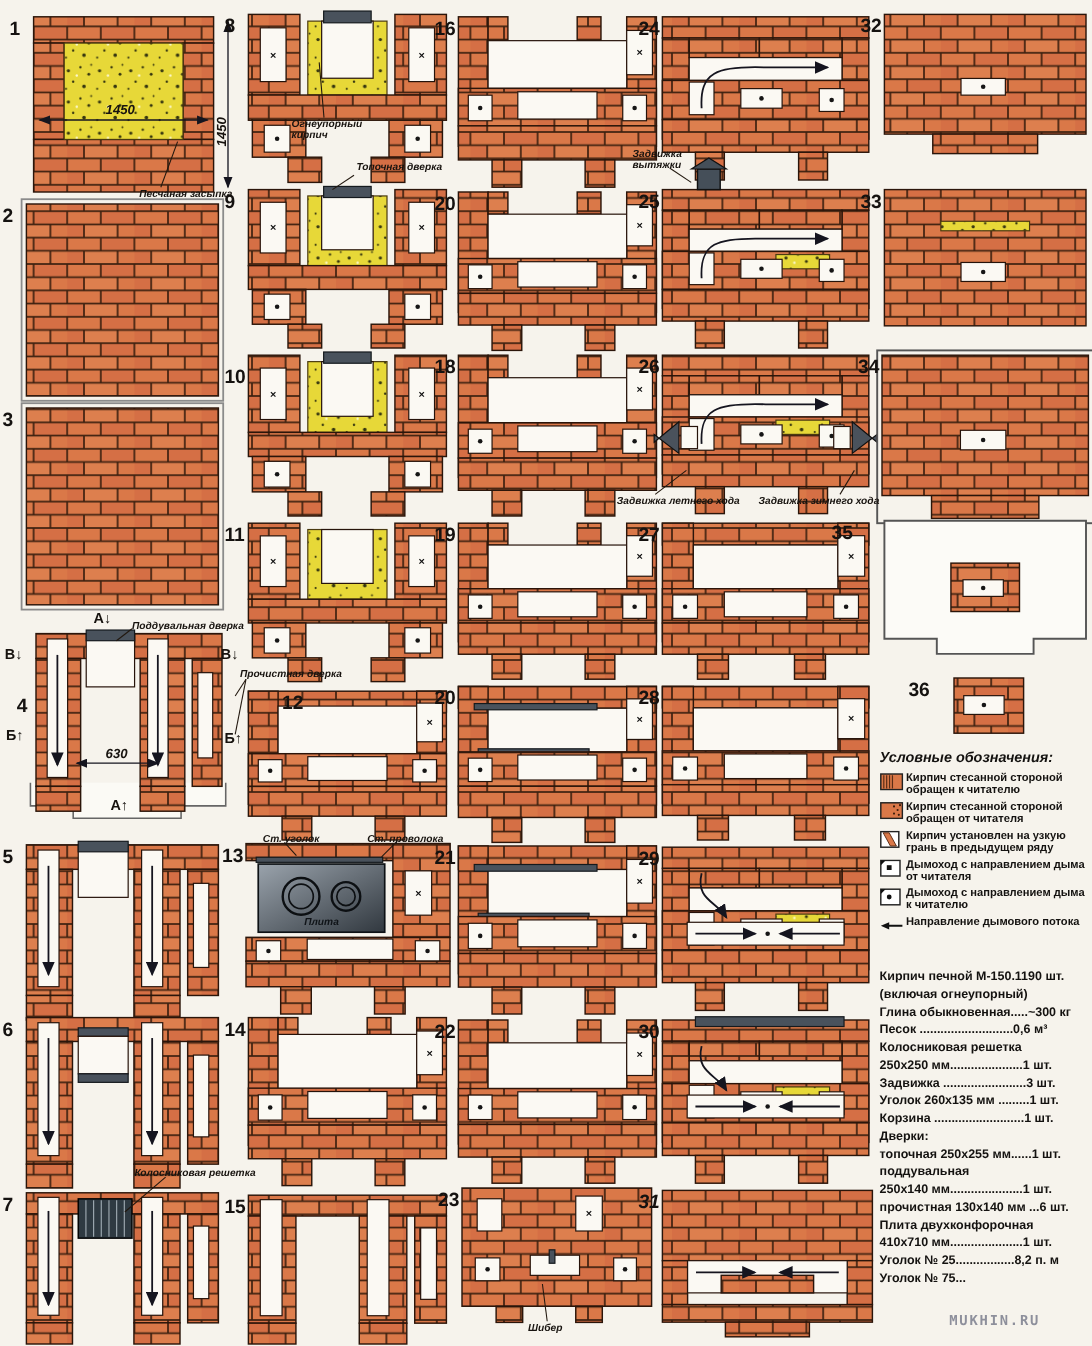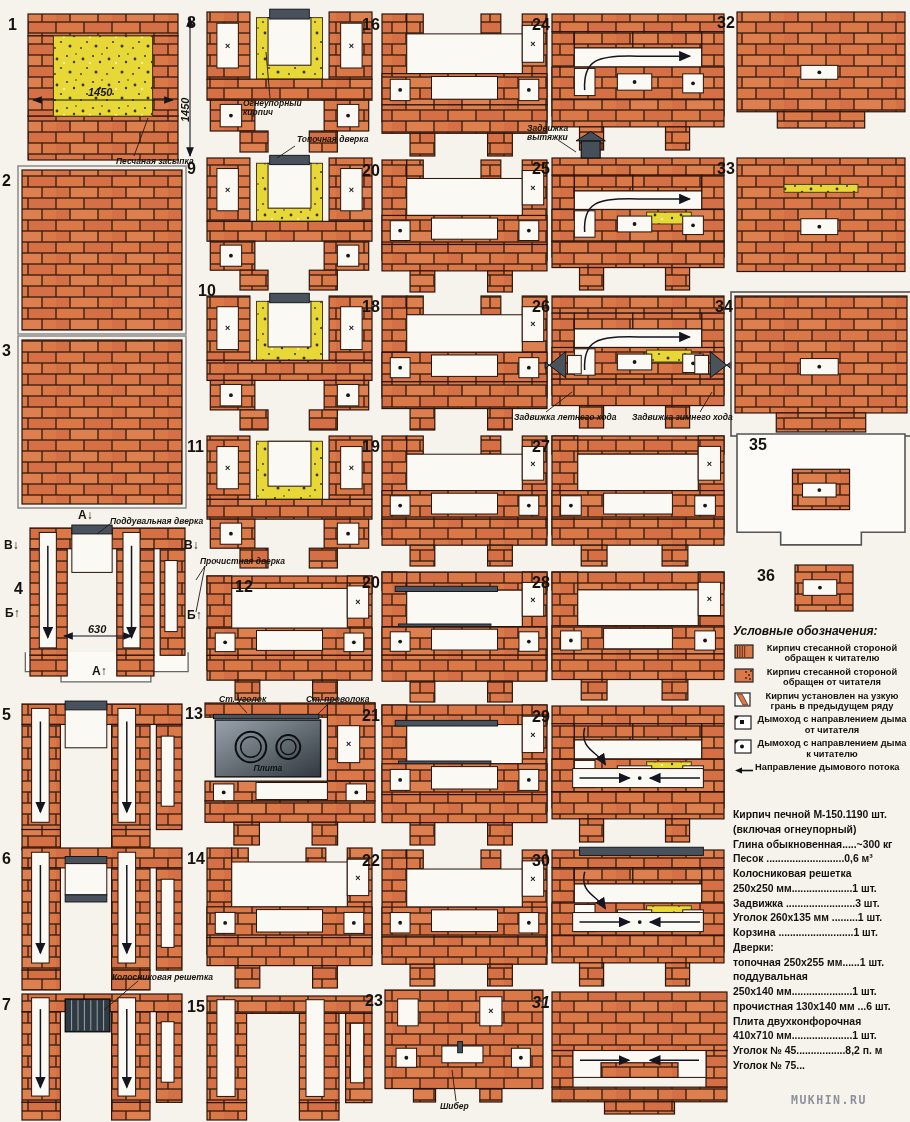--- a/index.html
+++ b/index.html
@@ -10,21 +10,21 @@
   .num{position:absolute;font:600 16px "Liberation Sans",sans-serif;color:#151210;}
   .an{position:absolute;font:italic 700 8.5px "Liberation Sans",sans-serif;color:#17130f;
       white-space:pre-line;line-height:1.1;}
   .an.dim{font:italic 700 11px "Liberation Sans",sans-serif;}
   .an.rot{transform:rotate(-90deg);transform-origin:left top;}
   .an.mark{font:700 12px "Liberation Sans",sans-serif;font-style:normal;}
   .an.wm{font:700 11.5px "DejaVu Sans Mono",monospace;color:rgba(55,60,90,.55);
          letter-spacing:1.5px;}
   .sidebox{position:absolute;color:#141210;}
   .legend-title,.mat-title{font:italic 700 12px "Liberation Sans",sans-serif;margin-bottom:5px;}
-  .leg-row{display:flex;align-items:flex-start;margin-bottom:3px;text-align:center;}
+  .leg-row{display:flex;align-items:flex-start;margin-bottom:3px;}
   .leg-icon{flex:0 0 22px;margin-top:1px;}
   .leg-text{font:700 9.3px "Liberation Sans",sans-serif;line-height:1.12;}
   .mat-line{font:700 10.4px "Liberation Sans",sans-serif;line-height:1.42;white-space:nowrap;}
 </style>
 </head>
 <body>
 
 <div id="stage">
   <svg id="scene" width="910" height="1122" viewBox="0 0 910 1122">
       <defs>
@@ -635,21 +635,21 @@
   <div id="overlay">
       <div class="num" style="left: 8px; top: 16px;">1</div>
       <div class="num" style="left: 2px; top: 172px;">2</div>
       <div class="num" style="left: 2px; top: 342px;">3</div>
       <div class="num" style="left: 14px; top: 580px;">4</div>
       <div class="num" style="left: 2px; top: 706px;">5</div>
       <div class="num" style="left: 2px; top: 850px;">6</div>
       <div class="num" style="left: 2px; top: 996px;">7</div>
       <div class="num" style="left: 187px; top: 14px;">8</div>
       <div class="num" style="left: 187px; top: 160px;">9</div>
-      <div class="num" style="left: 187px; top: 282px; margin-left: 11px;">10</div>
+      <div class="num" style="left: 187px; top: 306px;">10</div>
       <div class="num" style="left: 187px; top: 438px;">11</div>
       <div class="num" style="left: 187px; top: 578px; margin-left: 48px;">12</div>
       <div class="num" style="left: 185px; top: 705px;">13</div>
       <div class="num" style="left: 187px; top: 850px;">14</div>
       <div class="num" style="left: 187px; top: 998px;">15</div>
       <div class="num" style="left: 362px; top: 16px;">16</div>
       <div class="num" style="left: 362px; top: 162px;">20</div>
       <div class="num" style="left: 362px; top: 298px;">18</div>
       <div class="num" style="left: 362px; top: 438px;">19</div>
       <div class="num" style="left: 362px; top: 574px;">20</div>
@@ -660,21 +660,21 @@
       <div class="num" style="left: 532px; top: 160px;">25</div>
       <div class="num" style="left: 532px; top: 298px;">26</div>
       <div class="num" style="left: 532px; top: 438px;">27</div>
       <div class="num" style="left: 532px; top: 574px;">28</div>
       <div class="num" style="left: 532px; top: 708px;">29</div>
       <div class="num" style="left: 532px; top: 852px;">30</div>
       <div class="num" style="left: 532px; top: 994px; font-style: italic;">31</div>
       <div class="num" style="left: 717px; top: 14px;">32</div>
       <div class="num" style="left: 717px; top: 160px;">33</div>
       <div class="num" style="left: 715px; top: 298px;">34</div>
-      <div class="num" style="left: 749px; top: 436px; text-align: right;">35</div>
+      <div class="num" style="left: 693px; top: 436px; text-align: right;">35</div>
       <div class="num" style="left: 757px; top: 567px;">36</div>
       <div class="an" style="left: 116px; top: 157px;">Песчаная засыпка</div>
       <div class="an dim" style="left: 88px; top: 86px;">1450</div>
       <div class="an dim rot" style="left: 179px; top: 122px;">1450</div>
       <div class="an" style="left: 243px; top: 99px;">Огнеупорный
 кирпич</div>
       <div class="an" style="left: 297px; top: 135px;">Топочная дверка</div>
       <div class="an" style="left: 527px; top: 124px;">Задвижка
 вытяжки</div>
       <div class="an" style="left: 514px; top: 413px;">Задвижка летнего хода</div>
@@ -763,17 +763,17 @@
         <div class="mat-line">Задвижка ........................3 шт.</div>
         <div class="mat-line">Уголок 260х135 мм .........1 шт.</div>
         <div class="mat-line">Корзина ..........................1 шт.</div>
         <div class="mat-line">Дверки:</div>
         <div class="mat-line">топочная 250х255 мм......1 шт.</div>
         <div class="mat-line">поддувальная</div>
         <div class="mat-line">250х140 мм.....................1 шт.</div>
         <div class="mat-line">прочистная 130х140 мм ...6 шт.</div>
         <div class="mat-line">Плита двухконфорочная</div>
         <div class="mat-line">410х710 мм.....................1 шт.</div>
-        <div class="mat-line">Уголок № 45.................8,2 п. м</div>
+        <div class="mat-line">Уголок № 25.................8,2 п. м</div>
         <div class="mat-line">Уголок № 75...</div>
       </div>
   </div>
 </div>
 
 </body></html>

